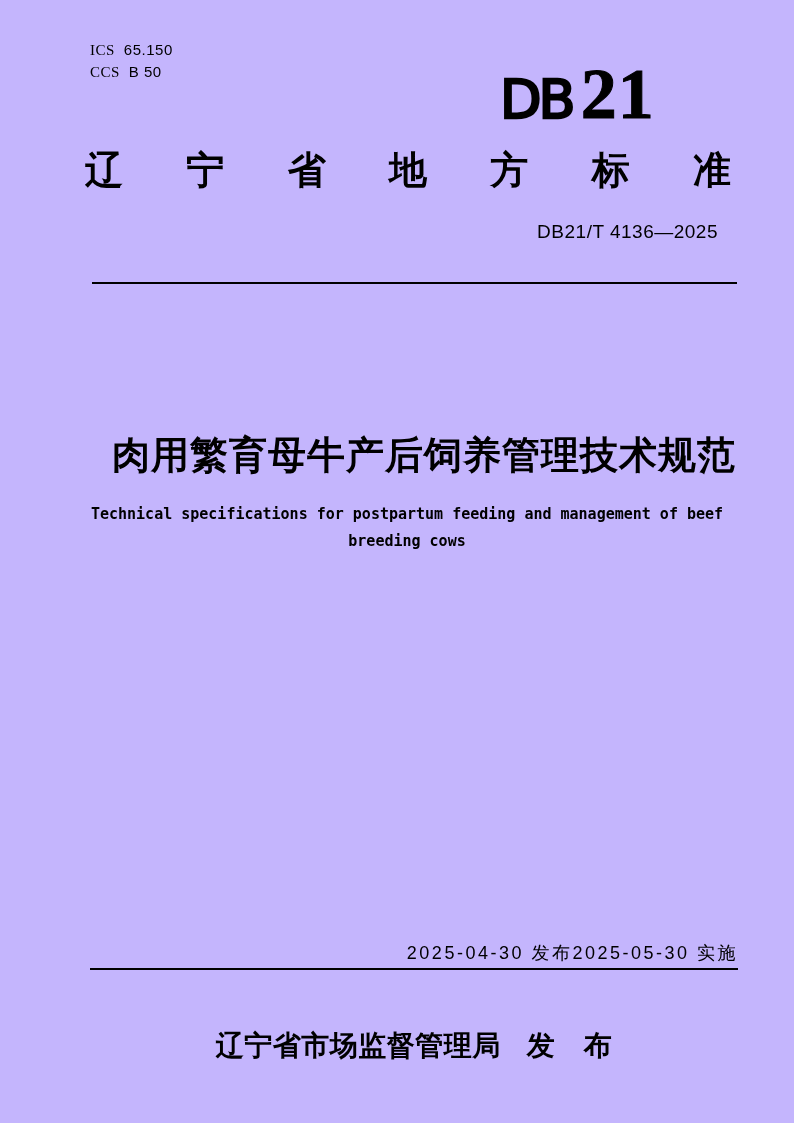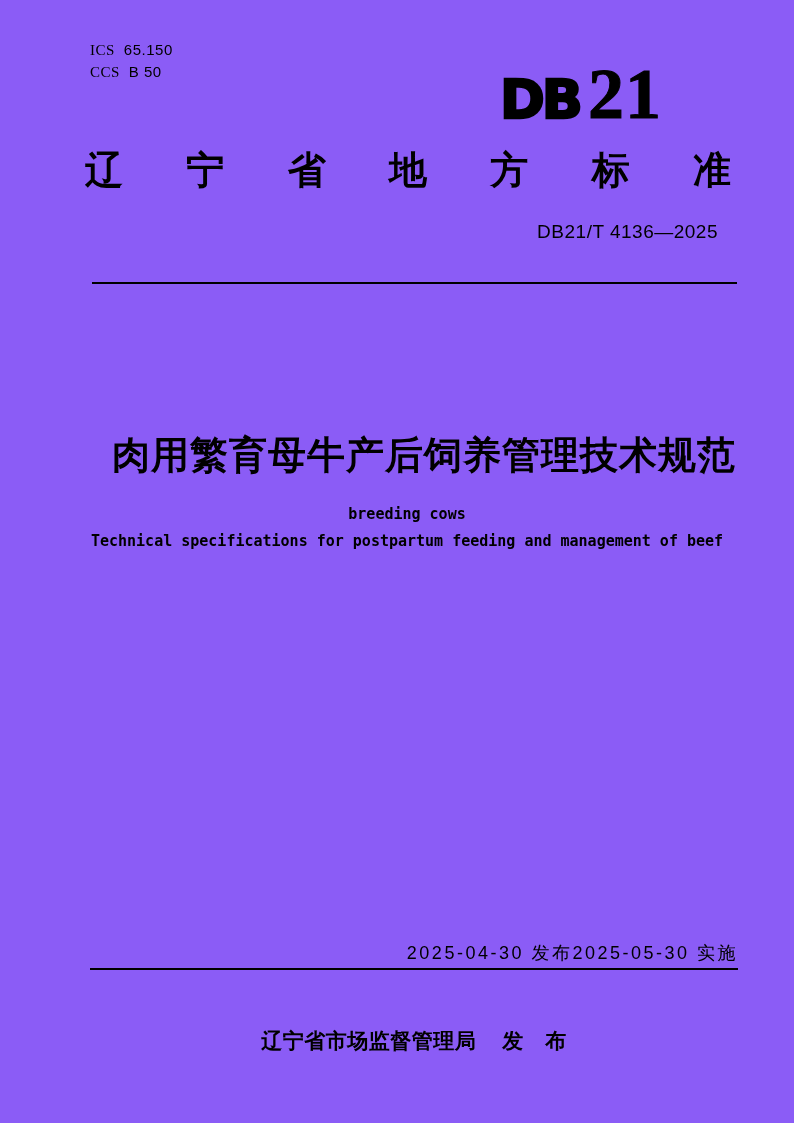--- a/index.html
+++ b/index.html
@@ -4,21 +4,21 @@
 <style>
   * { margin: 0; padding: 0; box-sizing: border-box; }
   html, body { background: #ffffff; }
   body { font-family: "Liberation Sans", sans-serif; color: #000; }
 
   .page {
     position: relative;
     width: 794px;
     height: 1123px;
     margin: 0 auto;
-    background: #8b5cf6;
+    background: #c4b5fd;
     overflow: hidden;
   }
 
   
   .ics-block {
     position: absolute;
     left: 90px;
     top: 39px;
     font-size: 15px;
     line-height: 21px;
@@ -38,21 +38,21 @@
     position: absolute;
     left: 500px;
     top: 58px;
     display: flex;
     align-items: baseline;
     line-height: 1;
     white-space: nowrap;
   }
   .logo-db {
     font-family: "DejaVu Sans", sans-serif;
-    font-weight: 700;
+    font-weight: 400;
     font-size: 54px;
     letter-spacing: -3px;
     -webkit-text-stroke: 2.5px #000;
   }
   .logo-num {
     font-family: "Liberation Serif", serif;
     font-weight: 700;
     font-size: 72px;
     margin-left: 8px;
     letter-spacing: 1px;
@@ -131,21 +131,21 @@
 
   
   .issuer-row {
     position: absolute;
     left: 92px;
     right: 58px;
     top: 1027px;
     display: flex;
     justify-content: center;
     align-items: flex-start;
-    font-size: 21px;
+    font-size: 28px;
     font-weight: 600;
     letter-spacing: 0.5px;
     white-space: nowrap;
   }
   .issue-action { margin-left: 26px; }
 </style>
 </head>
 <body>
 
 <div class="page">
@@ -174,22 +174,22 @@
     <span>准</span>
   </div>
 
   <div class="standard-code">DB21/T 4136—2025</div>
 
   <div class="rule rule-top"></div>
 
   <div class="title-cn">肉用繁育母牛产后饲养管理技术规范</div>
 
   <div class="title-en">
+    <div>Technical specifications for postpartum feeding and management of beef</div>
     <div>breeding cows</div>
-    <div>Technical specifications for postpartum feeding and management of beef</div>
   </div>
 
   <div class="dates-row">
     <span>2025-04-30 发布</span>
     <span>2025-05-30 实施</span>
   </div>
 
   <div class="rule rule-bottom"></div>
 
   <div class="issuer-row">

